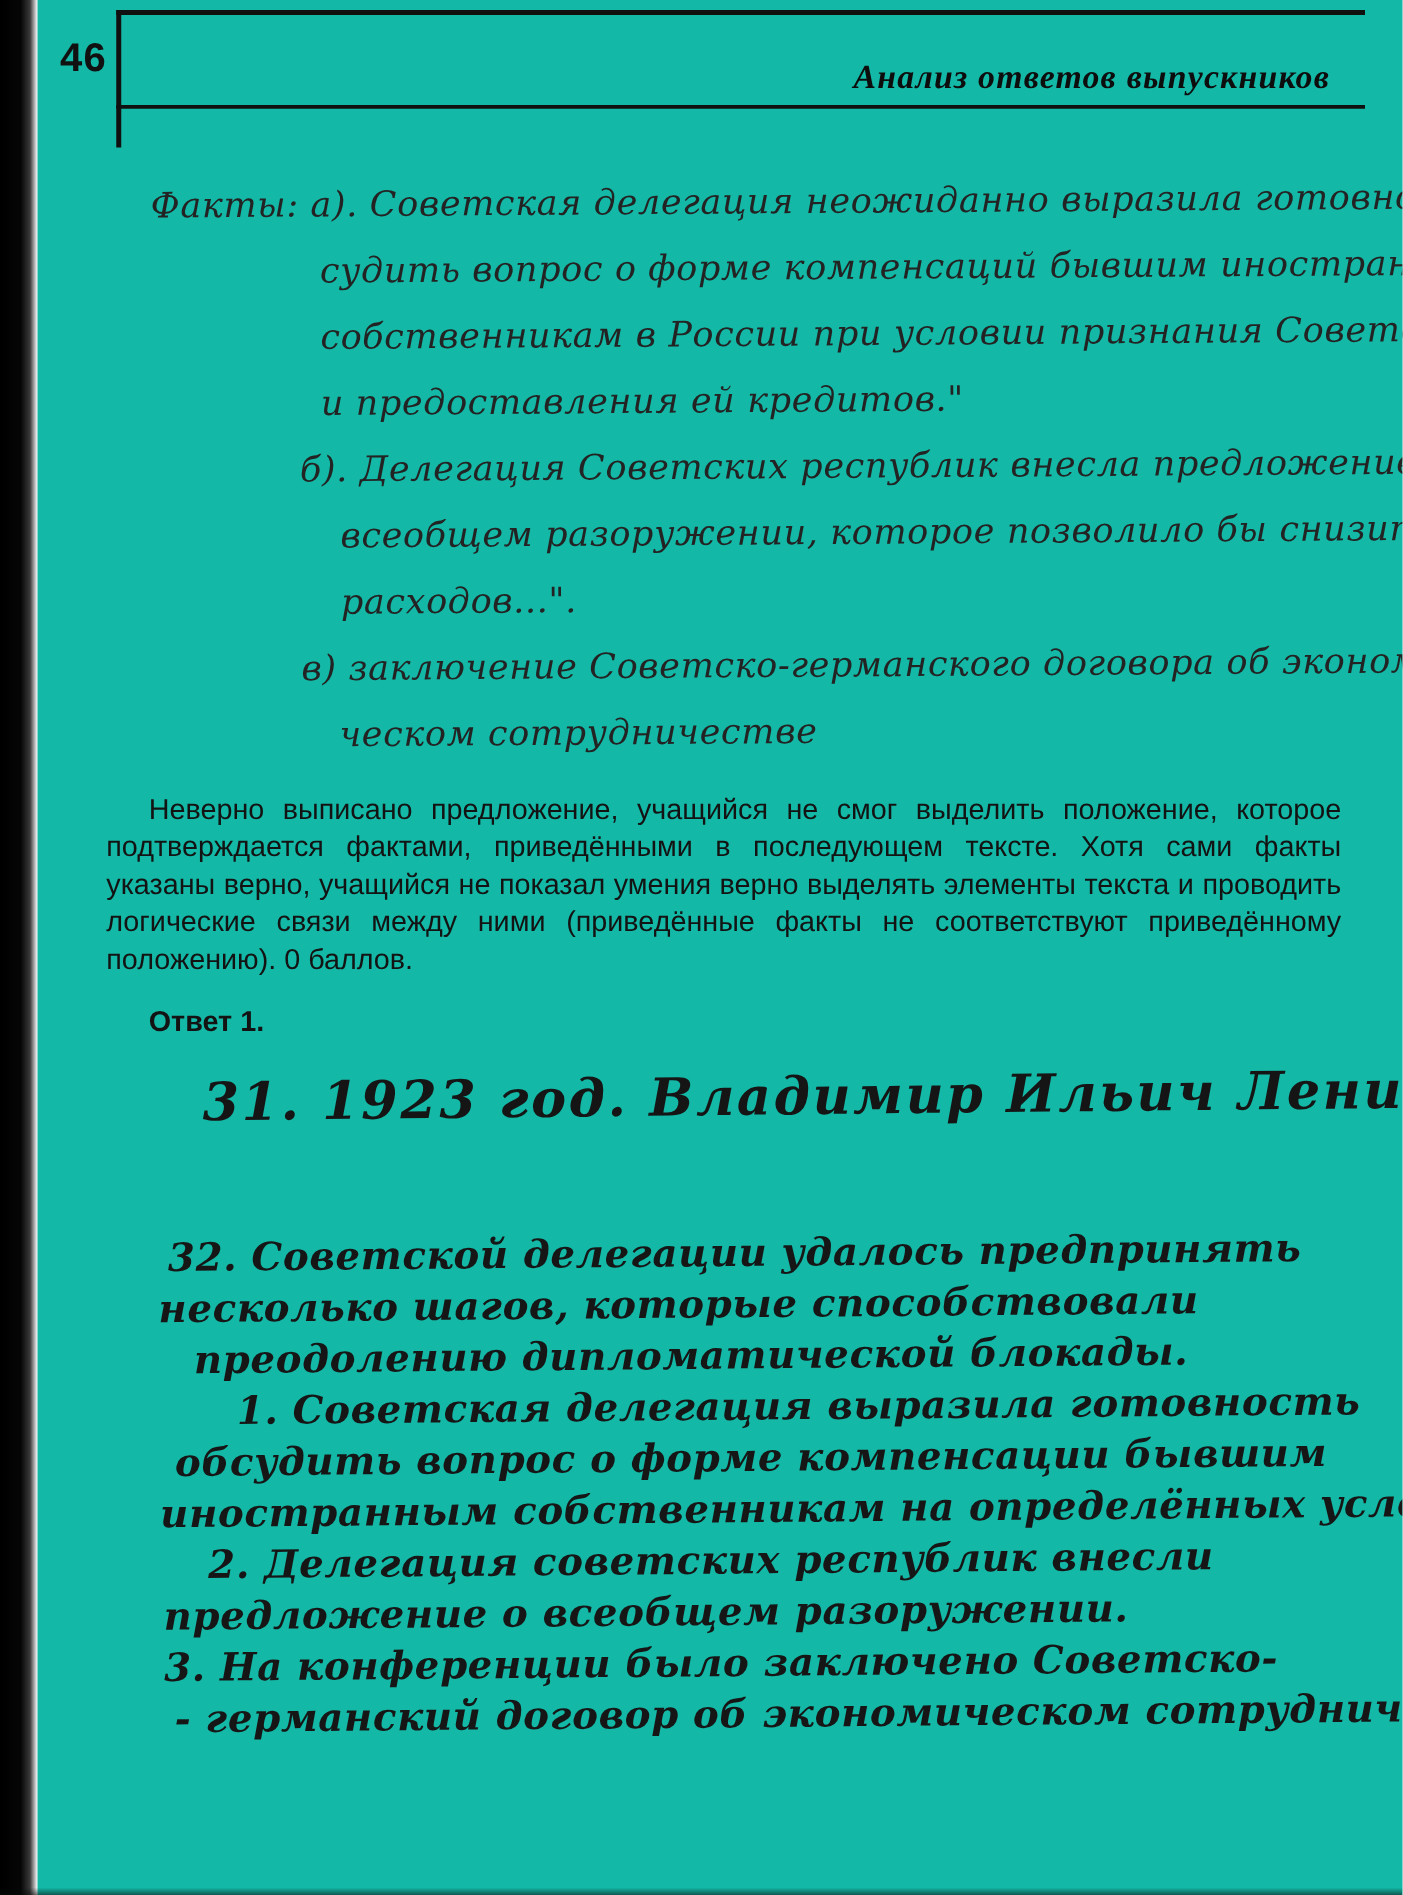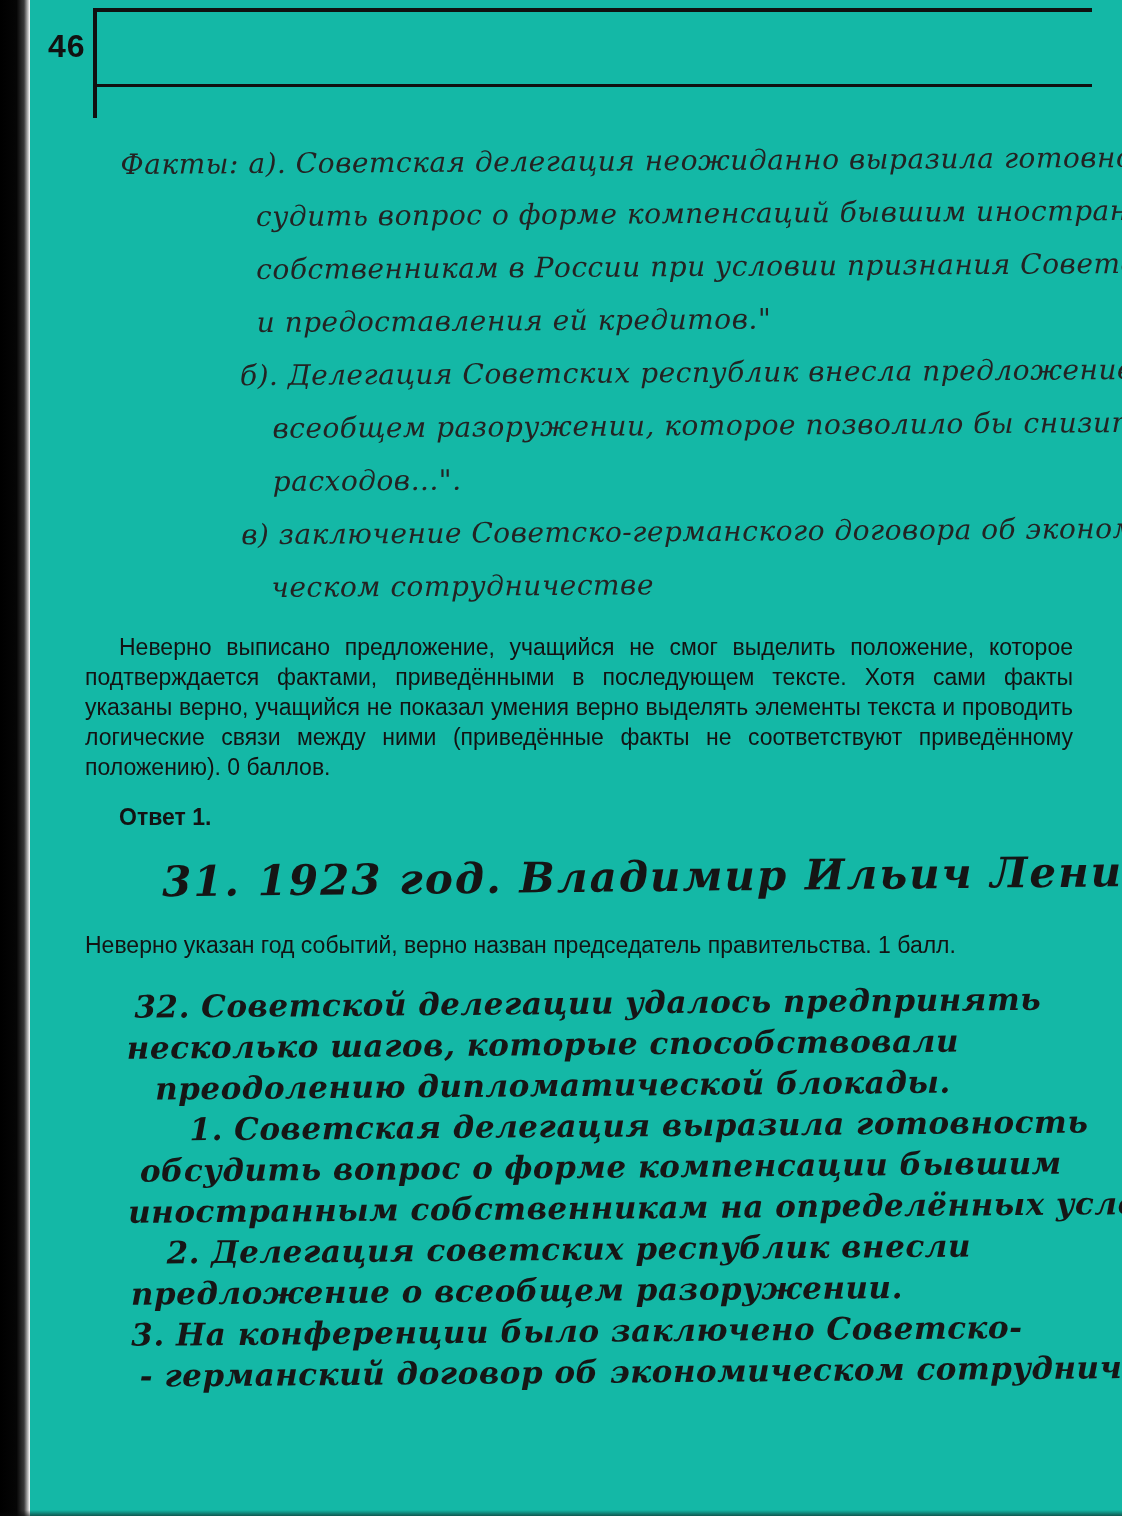--- a/index.html
+++ b/index.html
@@ -153,40 +153,40 @@
 <div class="page">
 
   <div class="scan-gutter"></div>
   <div class="scan-bottom"></div>
 
   <div class="page-number">46</div>
 
   <div class="header-rule-top"></div>
   <div class="header-rule-left"></div>
   <div class="header-rule-bottom"></div>
+  <div class="header-title">Анализ ответов выпускников</div>
 
   <div class="hw hw-facts">
     <div class="hw-line">Факты: а). Советская делегация неожиданно выразила готовность об-</div>
     <div class="hw-line">судить вопрос о форме компенсаций бывшим иностранным</div>
     <div class="hw-line">собственникам в России при условии признания Советов де-юре</div>
     <div class="hw-line">и предоставления ей кредитов."</div>
     <div class="hw-line">б). Делегация Советских республик внесла предложение о</div>
     <div class="hw-line">всеобщем разоружении, которое позволило бы снизить бремя</div>
     <div class="hw-line">расходов...".</div>
     <div class="hw-line">в) заключение Советско-германского договора об экономи-</div>
     <div class="hw-line">ческом сотрудничестве</div>
   </div>
 
   <div class="commentary-1">Неверно выписано предложение, учащийся не смог выделить положение, которое подтверждается фактами, приведёнными в последующем тексте. Хотя сами факты указаны верно, учащийся не показал умения верно выделять элементы текста и проводить логические связи между ними (приведённые факты не соответствуют приведённому положению). 0 баллов.</div>
 
   <div class="answer-2-heading">Ответ 1.</div>
 
   <div class="hw hw-31">31. 1923 год. Владимир Ильич Ленин.</div>
 
-  <div class="commentary-2">Неверно указан год событий, верно назван председатель правительства. 1 балл.</div>
 
   <div class="hw hw-32">
     <div class="hw-line">32. Советской делегации удалось предпринять</div>
     <div class="hw-line">несколько шагов, которые способствовали</div>
     <div class="hw-line">преодолению дипломатической блокады.</div>
     <div class="hw-line">1. Советская делегация выразила готовность</div>
     <div class="hw-line">обсудить вопрос о форме компенсации бывшим</div>
     <div class="hw-line">иностранным собственникам на определённых условиях</div>
     <div class="hw-line">2. Делегация советских республик внесли</div>
     <div class="hw-line">предложение о всеобщем разоружении.</div>

